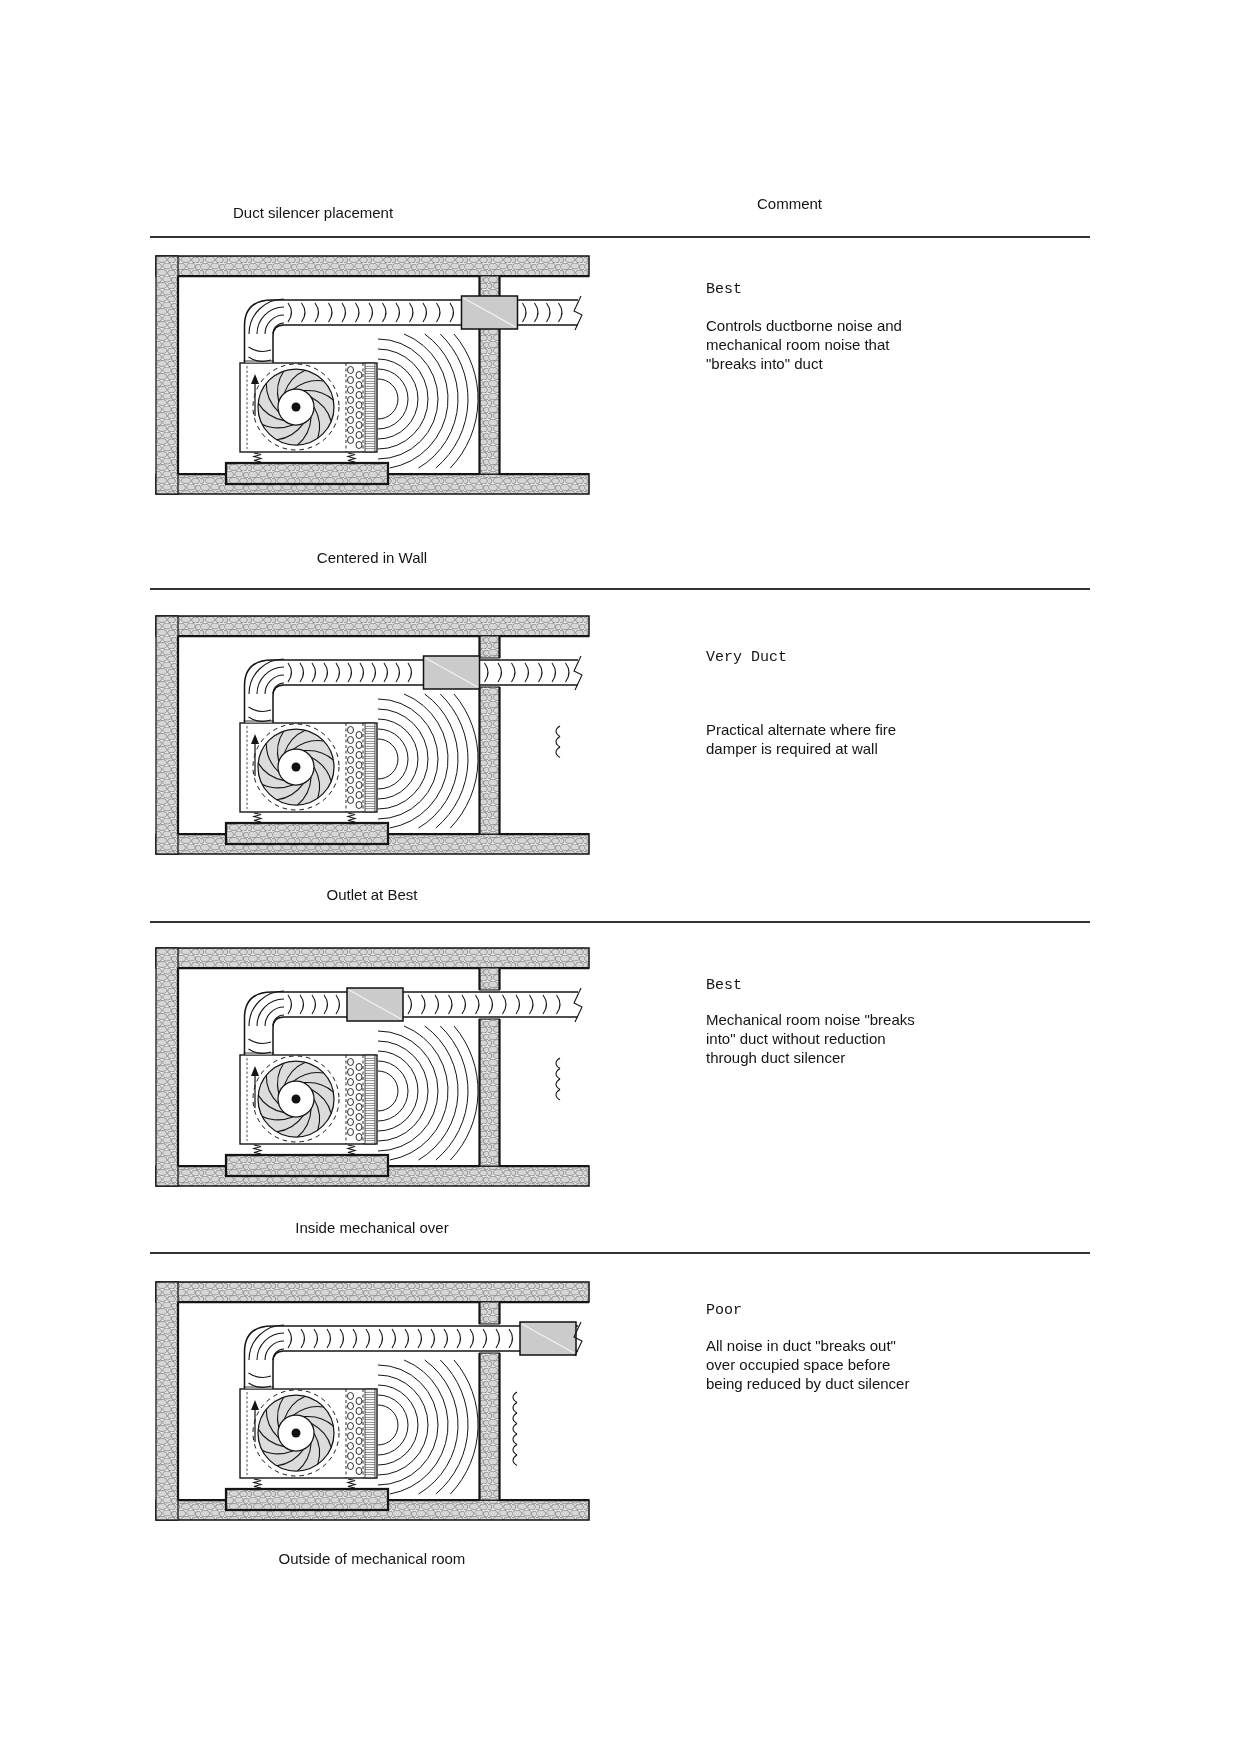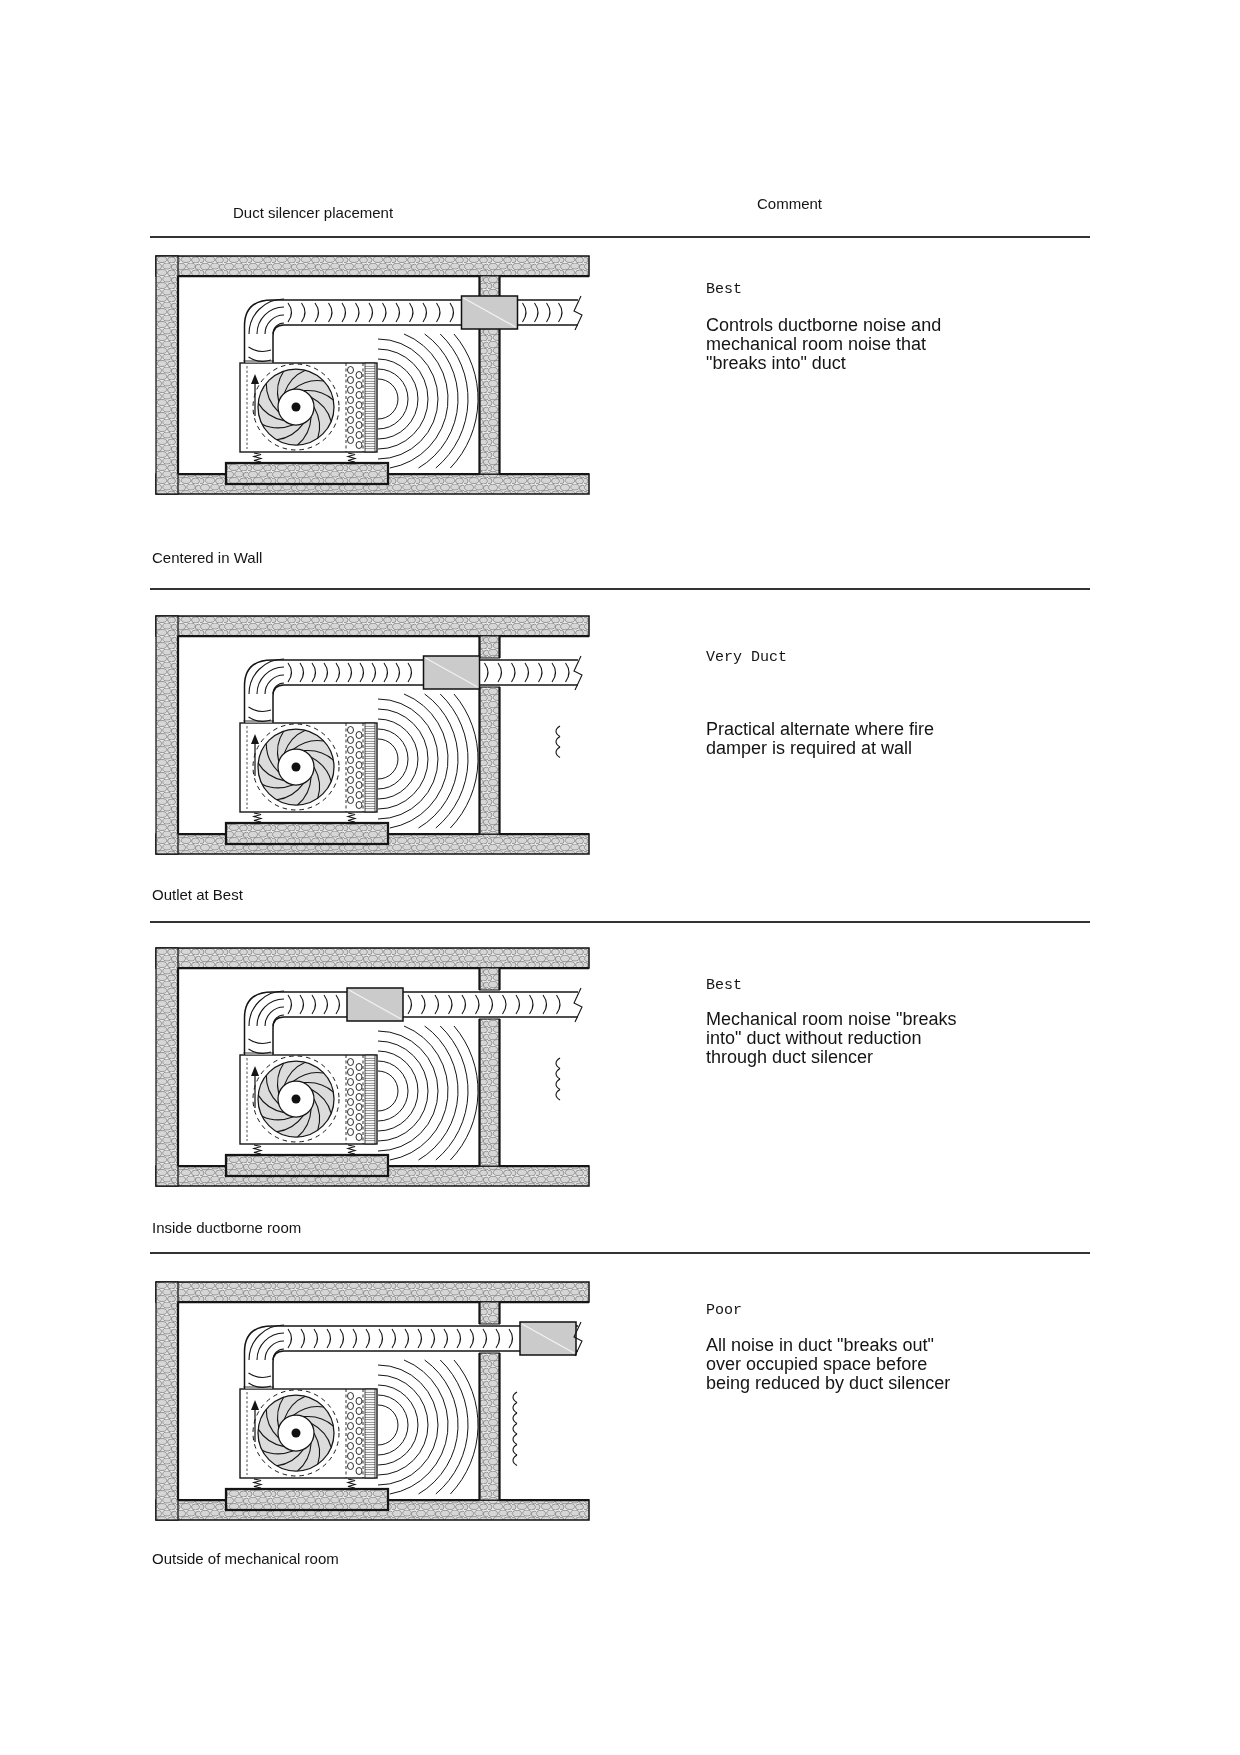--- a/index.html
+++ b/index.html
@@ -1,23 +1,23 @@
 <!DOCTYPE html>
 <html><head>
 <meta charset="utf-8">
 <style>
   html,body{margin:0;padding:0;background:#fff;}
   body{width:1240px;height:1755px;position:relative;font-family:"Liberation Sans",sans-serif;color:#141414;}
   .page{position:absolute;inset:0;}
   .hdr{position:absolute;font-size:15px;white-space:nowrap;text-align:right;}
   .sep{position:absolute;left:150px;width:940px;height:0;border-top:2px solid #333;}
   .diagram{position:absolute;width:440px;height:250px;}
-  .caption{position:absolute;left:152px;width:440px;font-size:15px;}
+  .caption{position:absolute;left:152px;width:440px;text-align:center;font-size:15px;}
   .rating{position:absolute;left:706px;font-size:15px;font-family:Liberation Mono, monospace;}
-  .comment{position:absolute;left:706px;width:300px;font-size:18px;line-height:19px;white-space:pre-line;}
+  .comment{position:absolute;left:706px;width:300px;font-size:15px;line-height:19px;white-space:pre-line;}
 </style>
 </head>
 <body>
 
 <div class="page">
 
   <div class="hdr" style="left:233px;top:204px">Duct silencer placement</div>
   <div class="hdr" style="left:757px;top:195px">Comment</div>
   <div class="sep" style="top:236px"></div>
 
@@ -462,21 +462,21 @@
             <path d="M816,253 q-16,10 0,21"></path>
             <path d="M816,274 q-16,10 0,21"></path>
             <path d="M816,295 q-16,10 0,21"></path>
           </g>
  <g>
    <rect x="390" y="92" width="112" height="66" fill="#cbcbcb" stroke="#111" stroke-width="3"></rect>
    <path d="M394,96 L498,154" stroke="#f2f2f2" stroke-width="2.5" fill="none"></path>
  </g>
  <path d="M858,92 L844,122 L860,130 L846,160" stroke="#151515" stroke-width="2.2" fill="none"></path>
 </svg></div>
-    <div class="caption" style="top:1219px">Inside ductborne room</div>
+    <div class="caption" style="top:1219px">Inside mechanical over</div>
     <div class="rating" style="top:977px">Best</div>
     <div class="comment" style="top:1010px">Mechanical room noise "breaks
 into" duct without reduction
 through duct silencer</div>
     <div class="sep" style="top:1252px"></div>
   </section>
 
   <section>
     <div class="diagram" style="left:152px;top:1276px">
 <svg viewBox="0 0 880 500" width="440" height="250">

